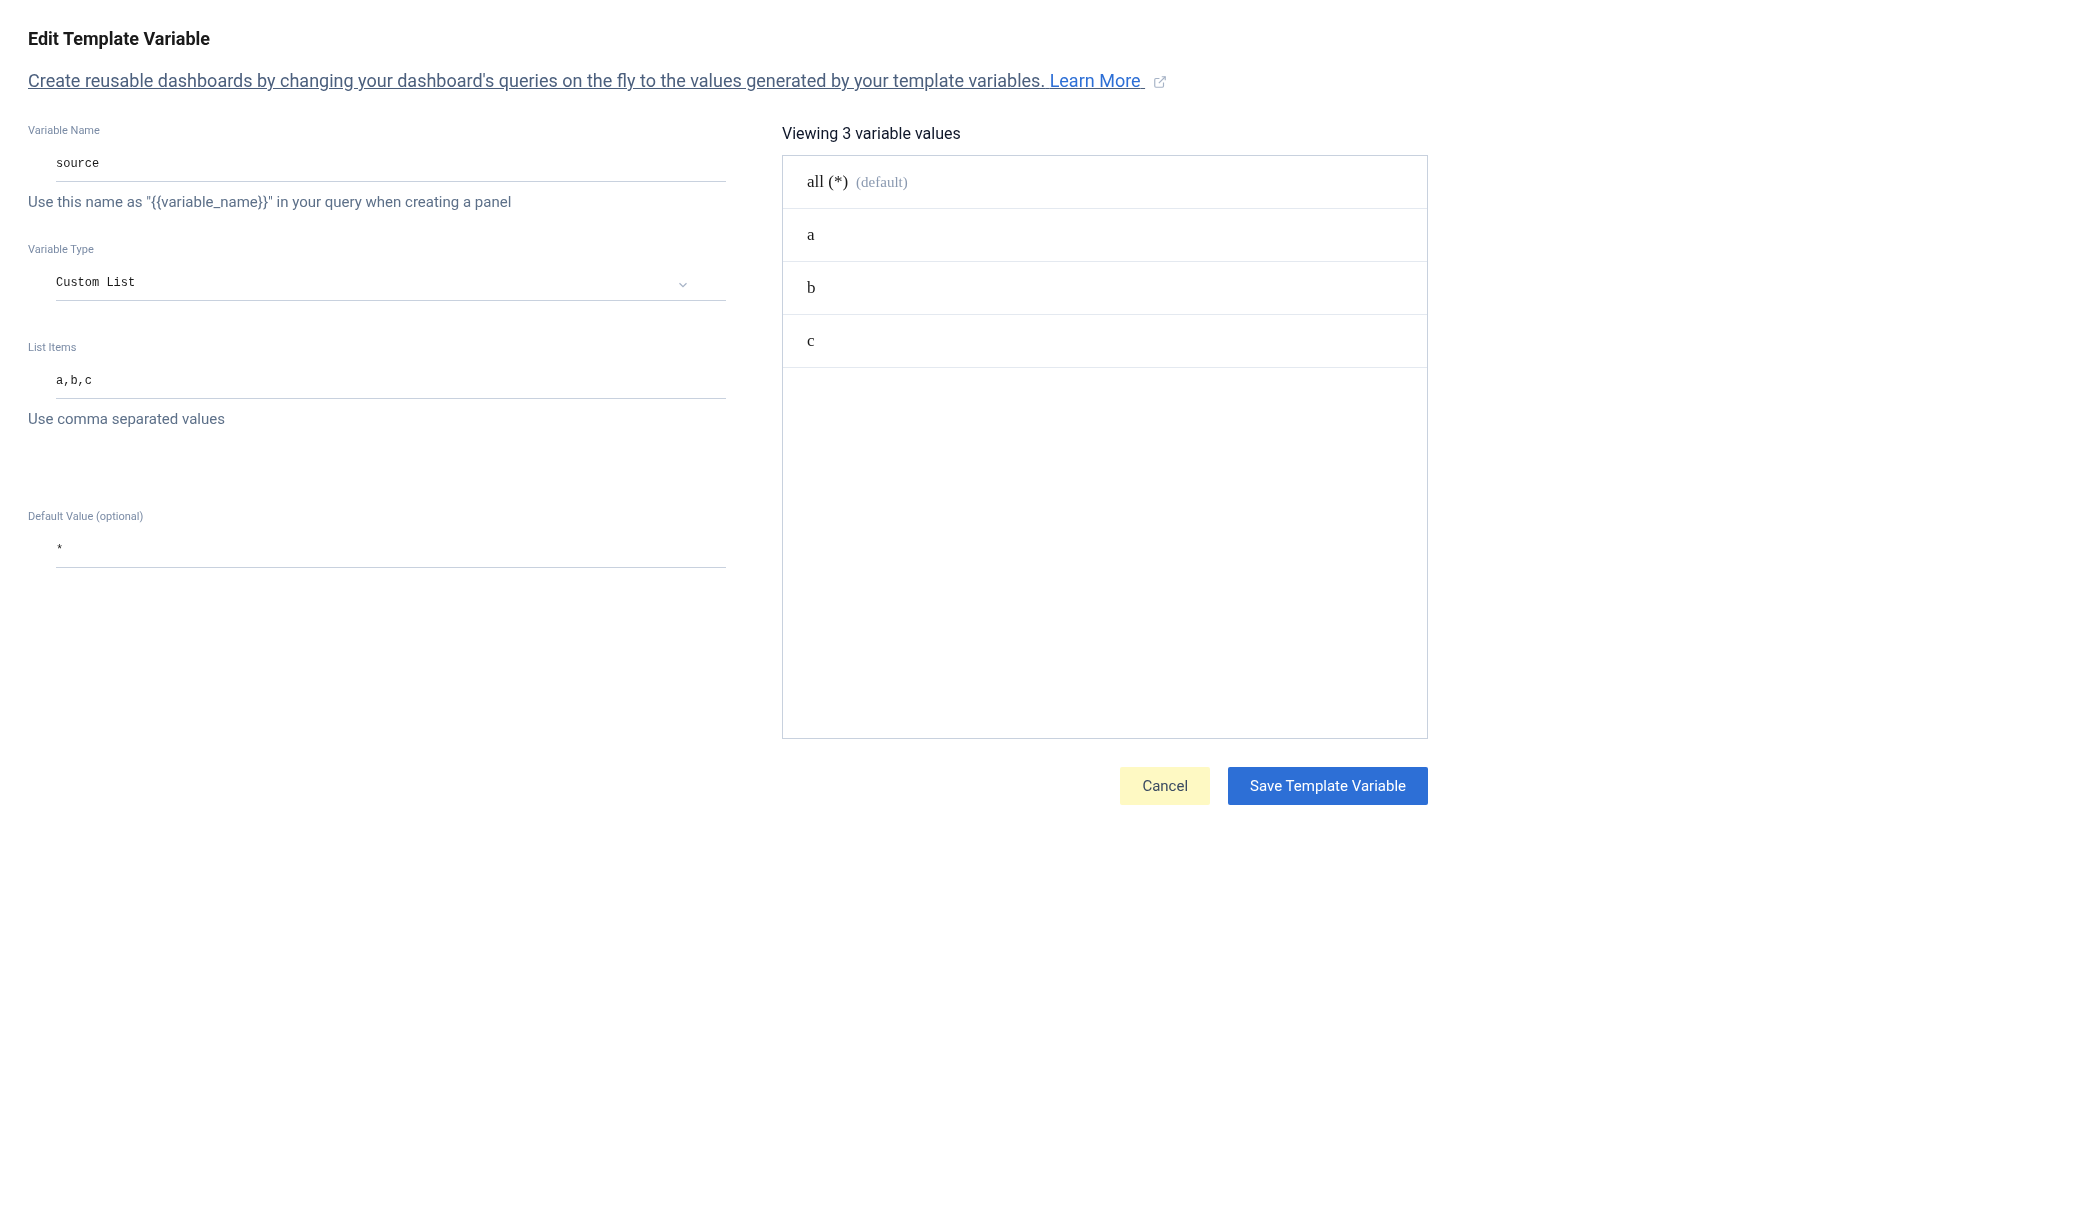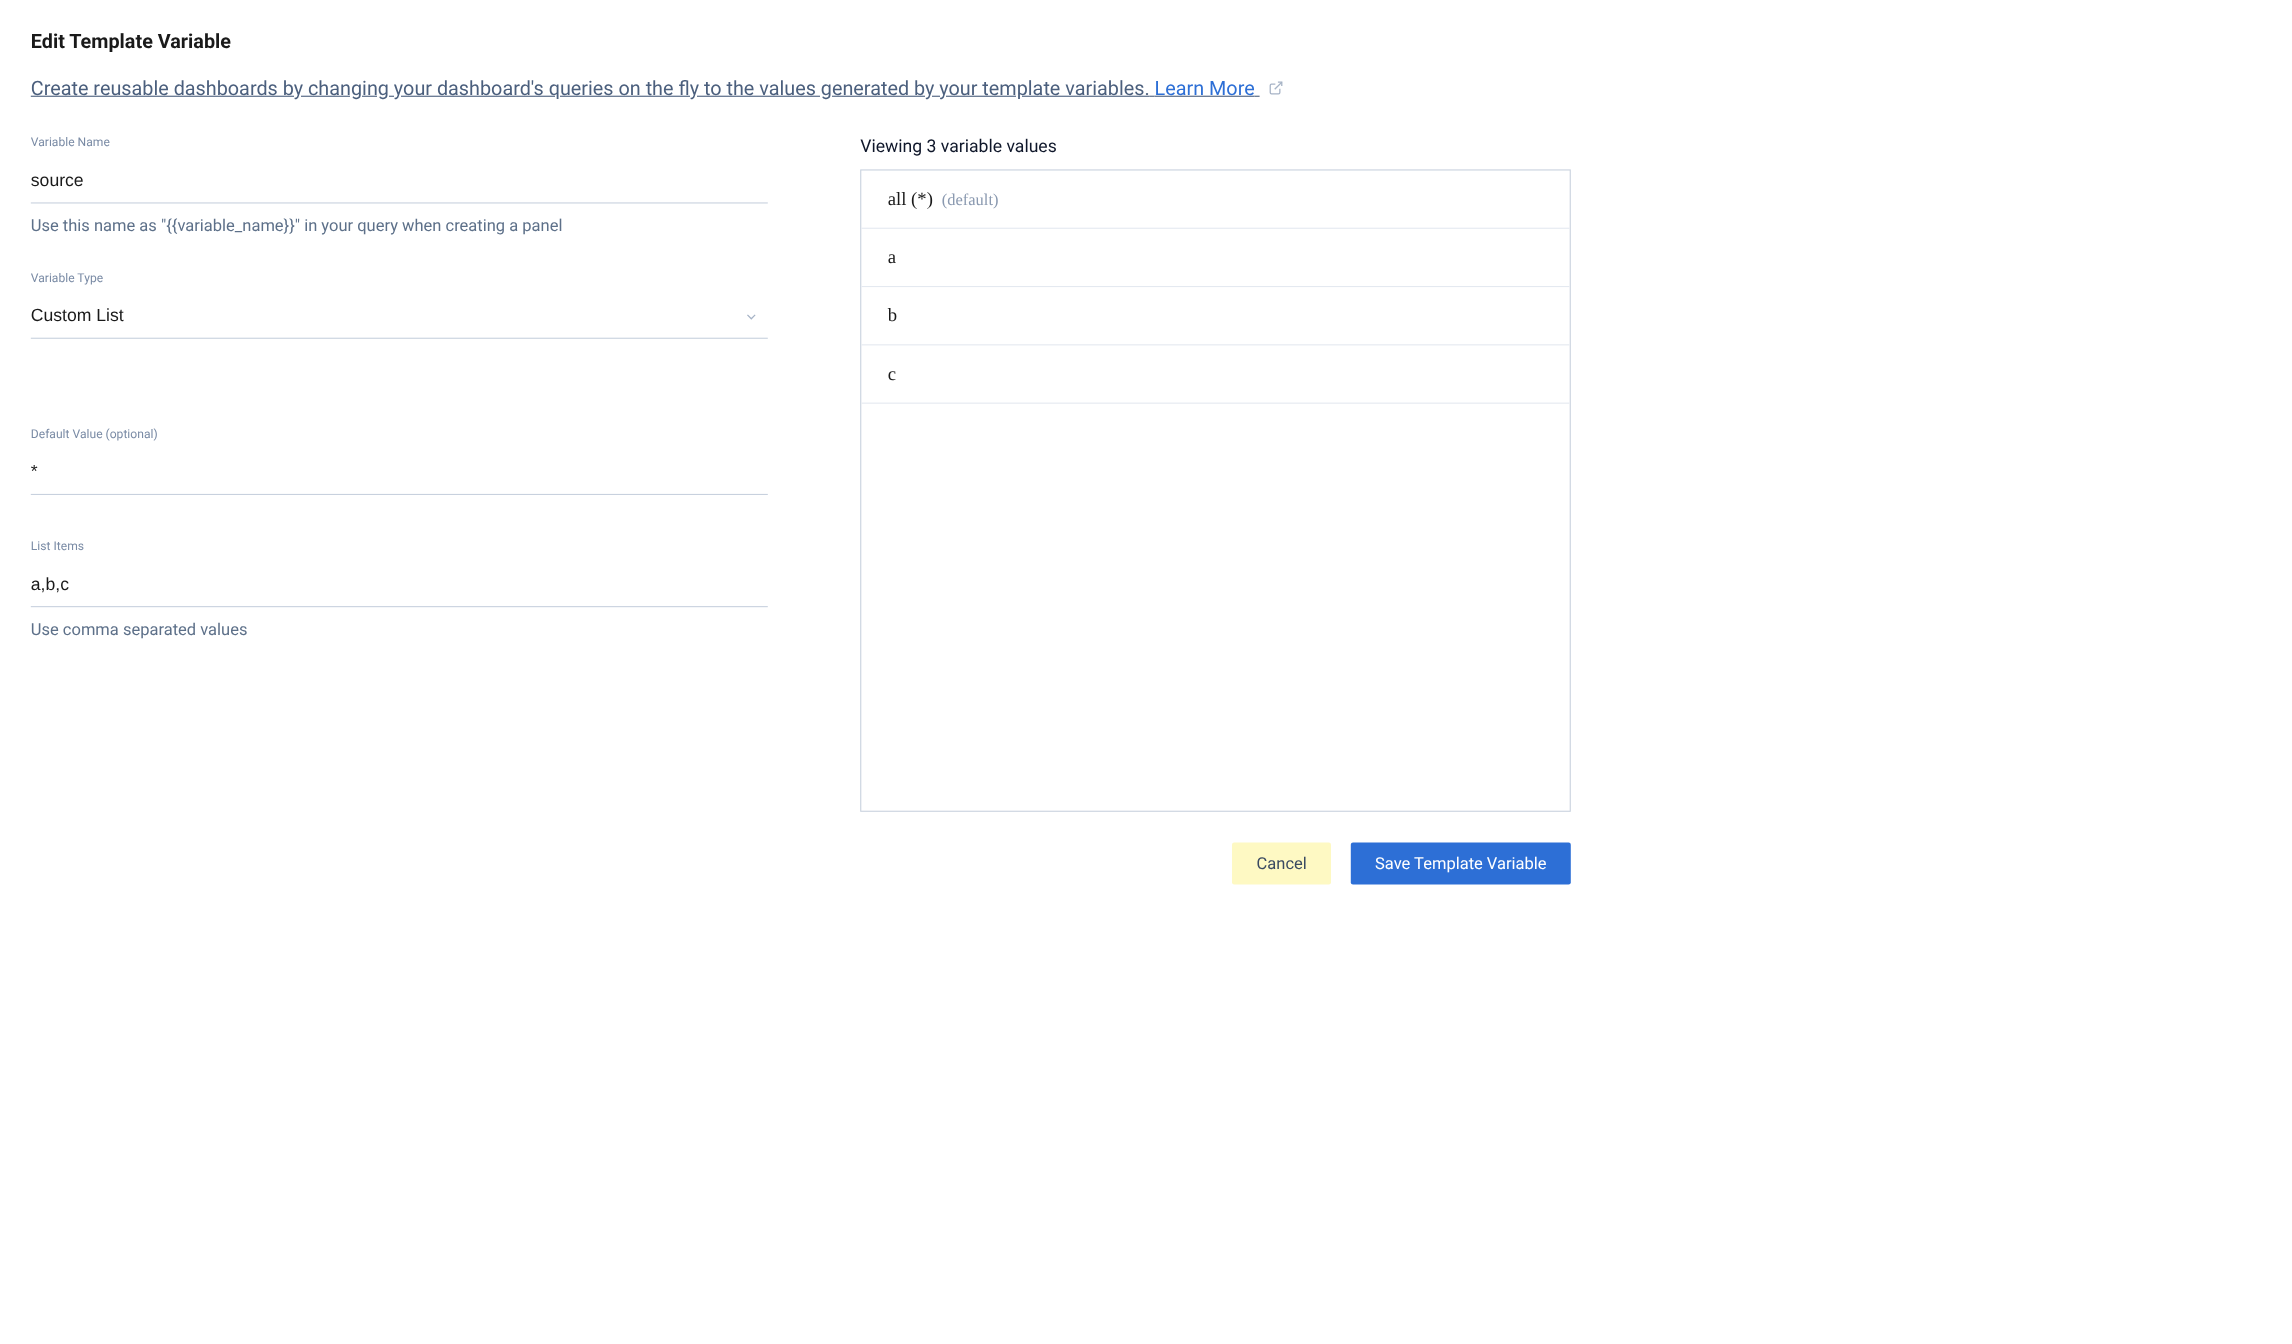--- a/index.html
+++ b/index.html
@@ -59,26 +59,27 @@
     .field-label {
       font-size: 11px;
       color: #7a8ba5;
       margin-bottom: 14px;
       display: block;
     }
     .field-input {
       width: 100%;
       border: none;
       border-bottom: 1px solid #c8d1de;
-      font-size: 16px;
+      font-size: 12px;
       color: #1a1a1a;
       padding: 6px 0 10px 0;
       background: transparent;
       outline: none;
-      font-family: Liberation Sans, sans-serif;
+      font-family: Liberation Mono, monospace;
+      margin-left: 28px;
     }
     .field-input::placeholder {
       color: #a6b3c6;
     }
     .field-hint {
       font-size: 15px;
       color: #5d7089;
       margin-top: 10px;
       line-height: 1.4;
     }
@@ -175,31 +176,31 @@
         <div class="select-wrapper">
           <input type="text" class="field-input" readonly="" value="Custom List" style="">
           <span class="select-chevron">
             <svg width="14" height="14" viewBox="0 0 24 24" fill="none" stroke="currentColor" stroke-width="2">
               <polyline points="6 9 12 15 18 9"></polyline>
             </svg>
           </span>
         </div>
       </div>
 
-      <div class="field-group spaced">
-        <label class="field-label">Default Value (optional)</label>
-        <input type="text" class="field-input" value="*" style="">
-      </div>
-
       <div class="field-group" style="margin-top:40px;">
         <label class="field-label">List Items</label>
         <input type="text" class="field-input" value="a,b,c" style="">
         <div class="field-hint">Use comma separated values</div>
       </div>
 
+      <div class="field-group spaced">
+        <label class="field-label">Default Value (optional)</label>
+        <input type="text" class="field-input" value="*" style="">
+      </div>
+
     </div>
 
     <div class="right-column">
       <div class="preview-title">
         <span>Viewing </span><span>3</span><span> variable values</span>
       </div>
       <div class="preview-box" id="preview-list">
 
       <div class="preview-item">
             <span>all (*)</span>

